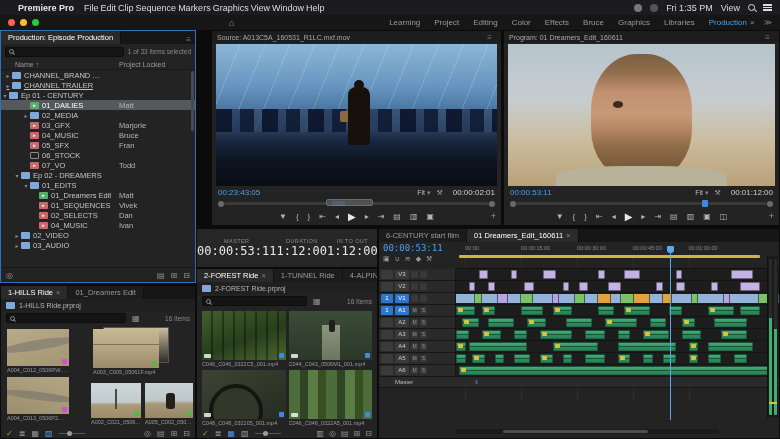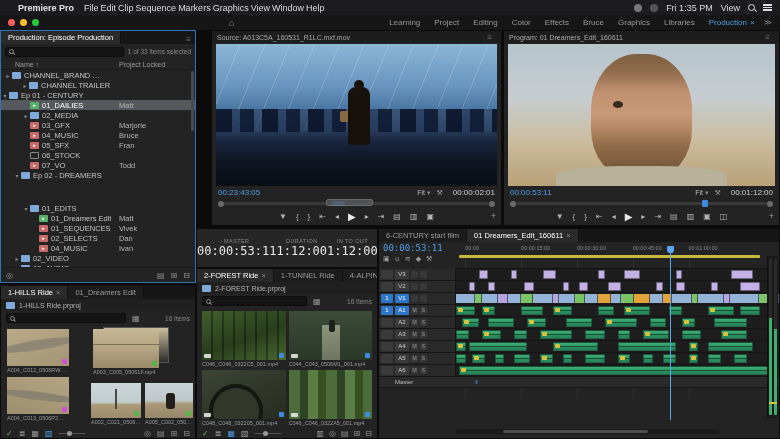--- a/index.html
+++ b/index.html
@@ -237,21 +237,21 @@
   <div id="colhead">
     <span class="c1">Name ↑</span>
     <span class="c2">Project Locked</span>
   </div>
   <div id="tree">
       <div class="trow" style="padding-left: 3px;">
         <span class="twist">▸</span>
         <span class="tico folder"></span>
         <span class="tlabel">CHANNEL_BRAND ELEMENTS</span>
       </div>
-      <div class="trow" style="padding-left: 20px;">
+      <div class="trow" style="padding-left: 3px; text-decoration: underline;">
         <span class="twist">▸</span>
         <span class="tico folder"></span>
         <span class="tlabel">CHANNEL TRAILER</span>
       </div>
       <div class="trow" style="">
         <span class="twist">▾</span>
         <span class="tico folder"></span>
         <span class="tlabel">Ep 01 - CENTURY</span>
       </div>
       <div class="trow sel" style="padding-left: 21px;">
@@ -292,21 +292,21 @@
         <span class="twist"></span>
         <span class="tico project">▸</span>
         <span class="tlabel">07_VO</span>
         <span class="twho">Todd</span>
       </div>
       <div class="trow" style="padding-left: 12px;">
         <span class="twist">▾</span>
         <span class="tico folder"></span>
         <span class="tlabel">Ep 02 - DREAMERS</span>
       </div>
-      <div class="trow" style="padding-left: 21px; margin-top: 23px;">
+      <div class="trow" style="padding-left: 21px;">
         <span class="twist">▾</span>
         <span class="tico folder"></span>
         <span class="tlabel">01_EDITS</span>
       </div>
       <div class="trow" style="padding-left: 30px;">
         <span class="twist"></span>
         <span class="tico sequence">▸</span>
         <span class="tlabel">01_Dreamers Edit</span>
         <span class="twho">Matt</span>
       </div>

